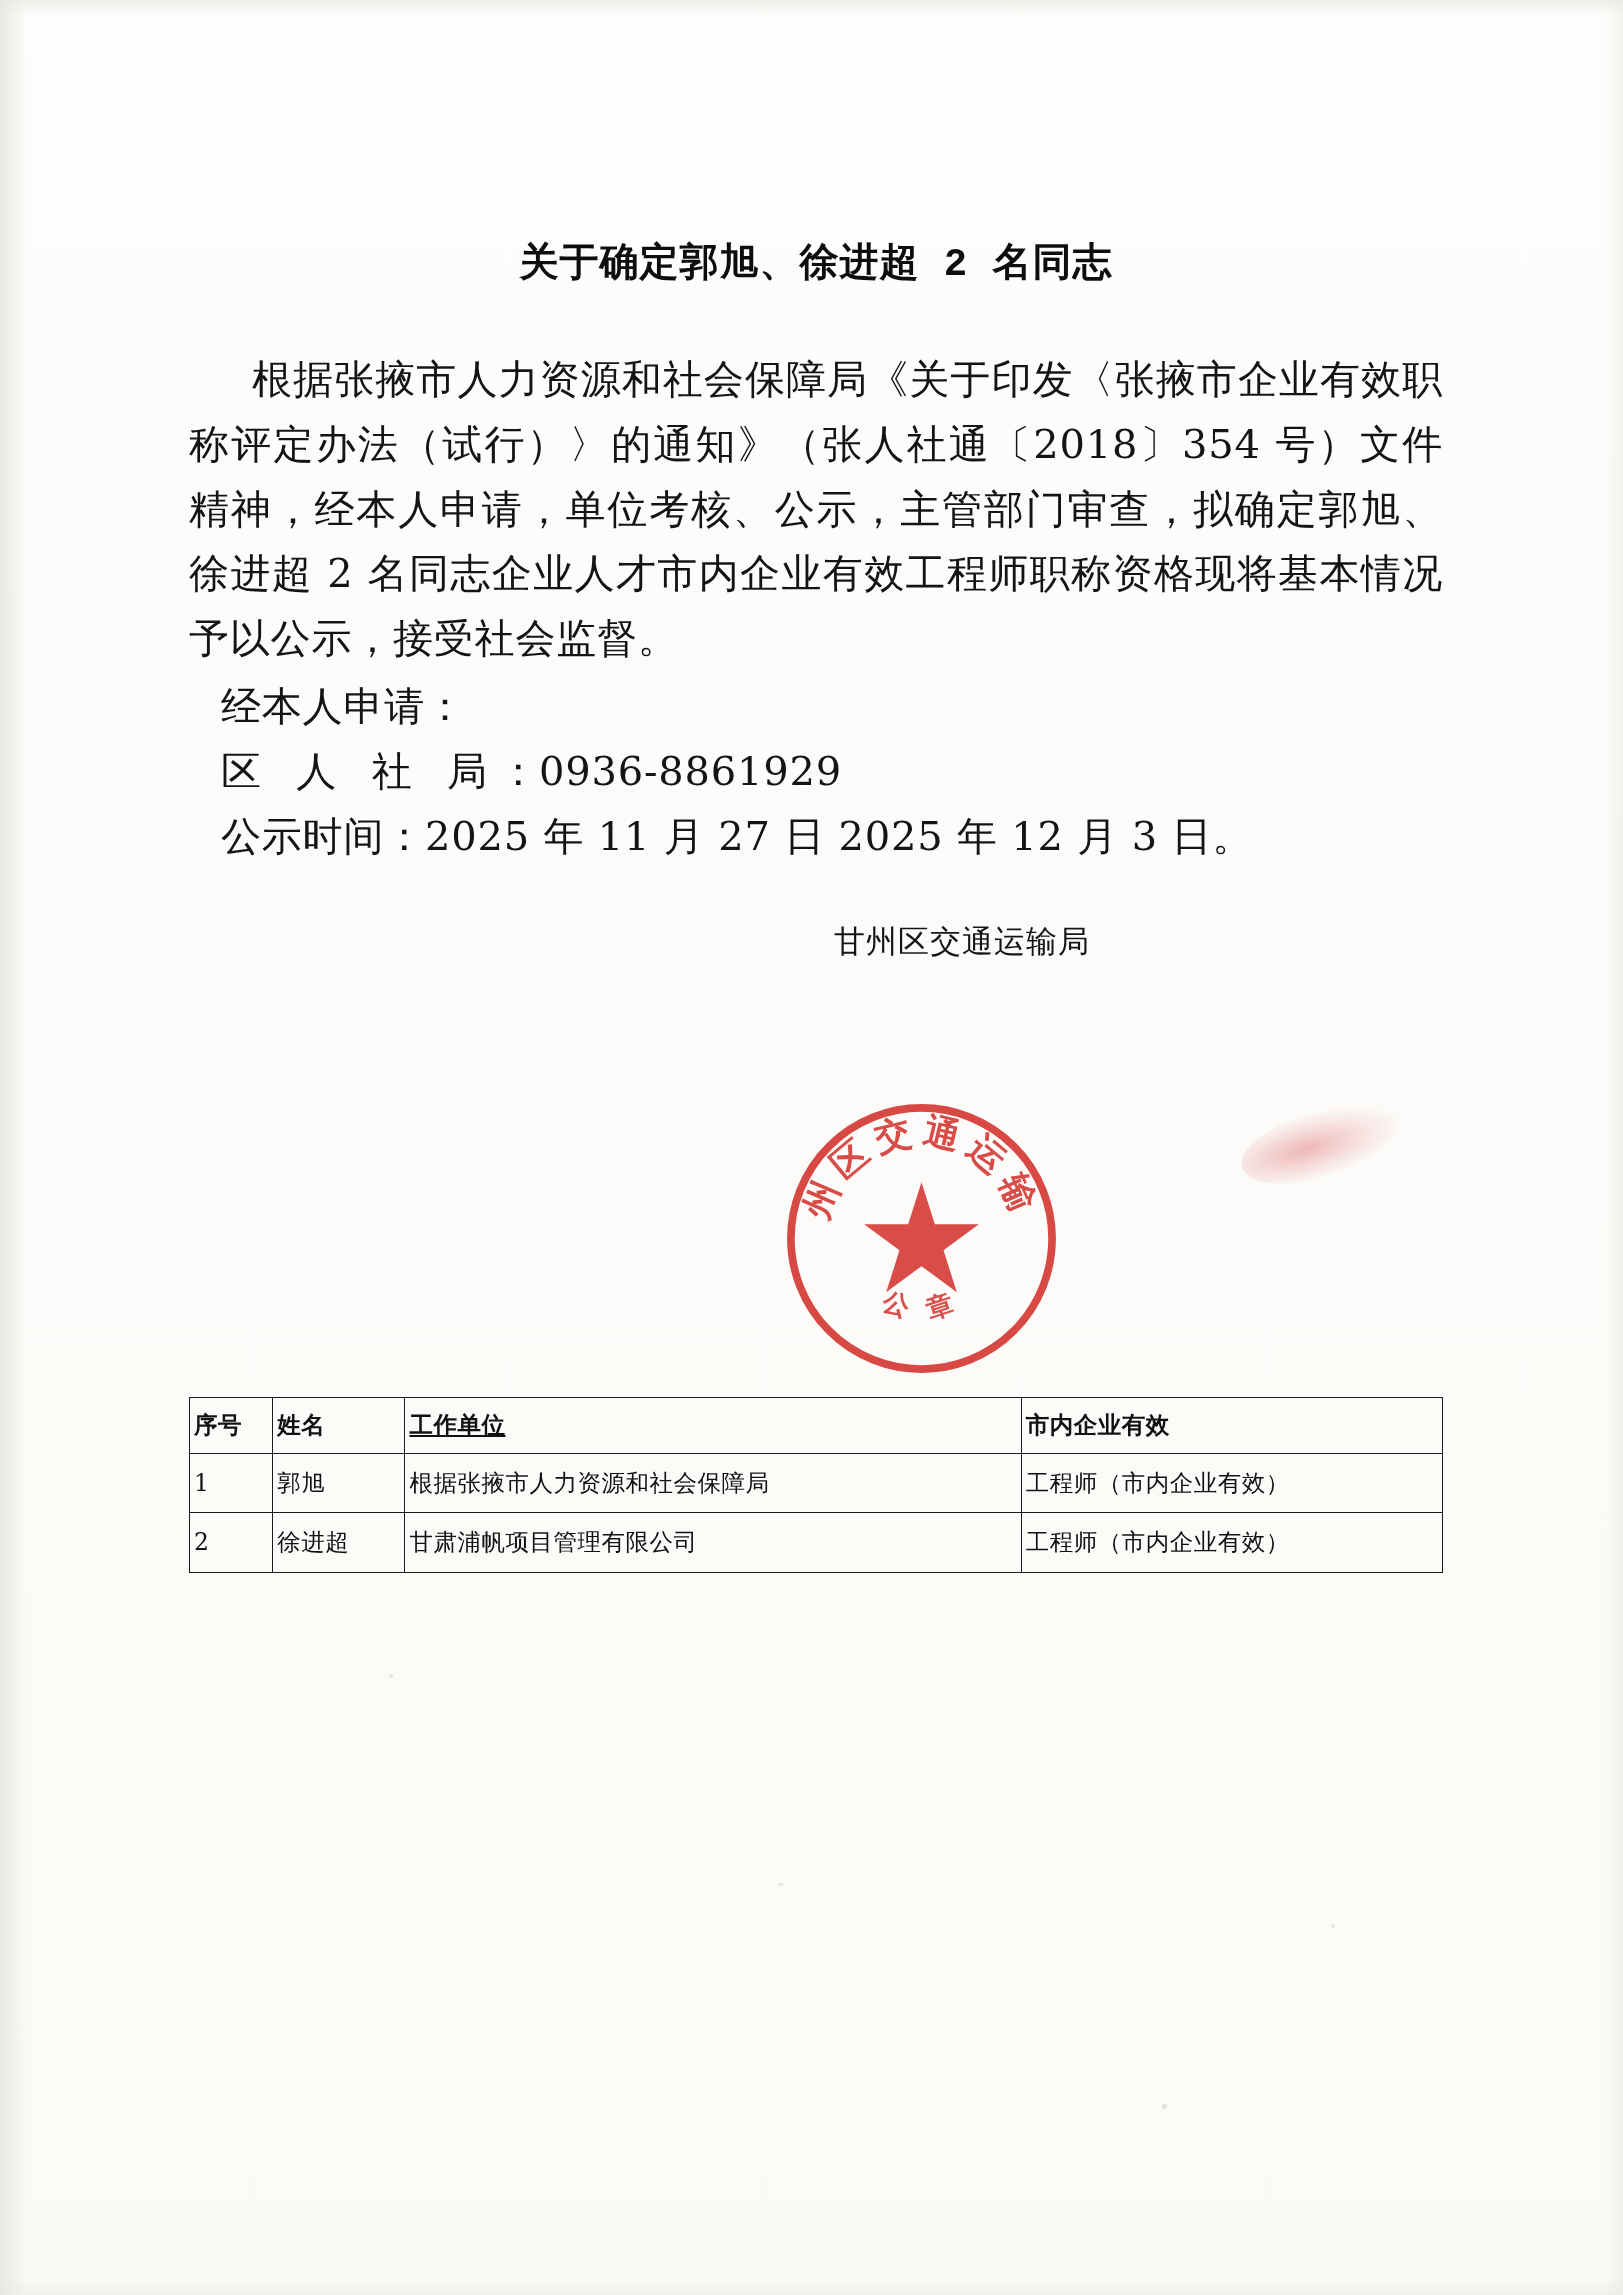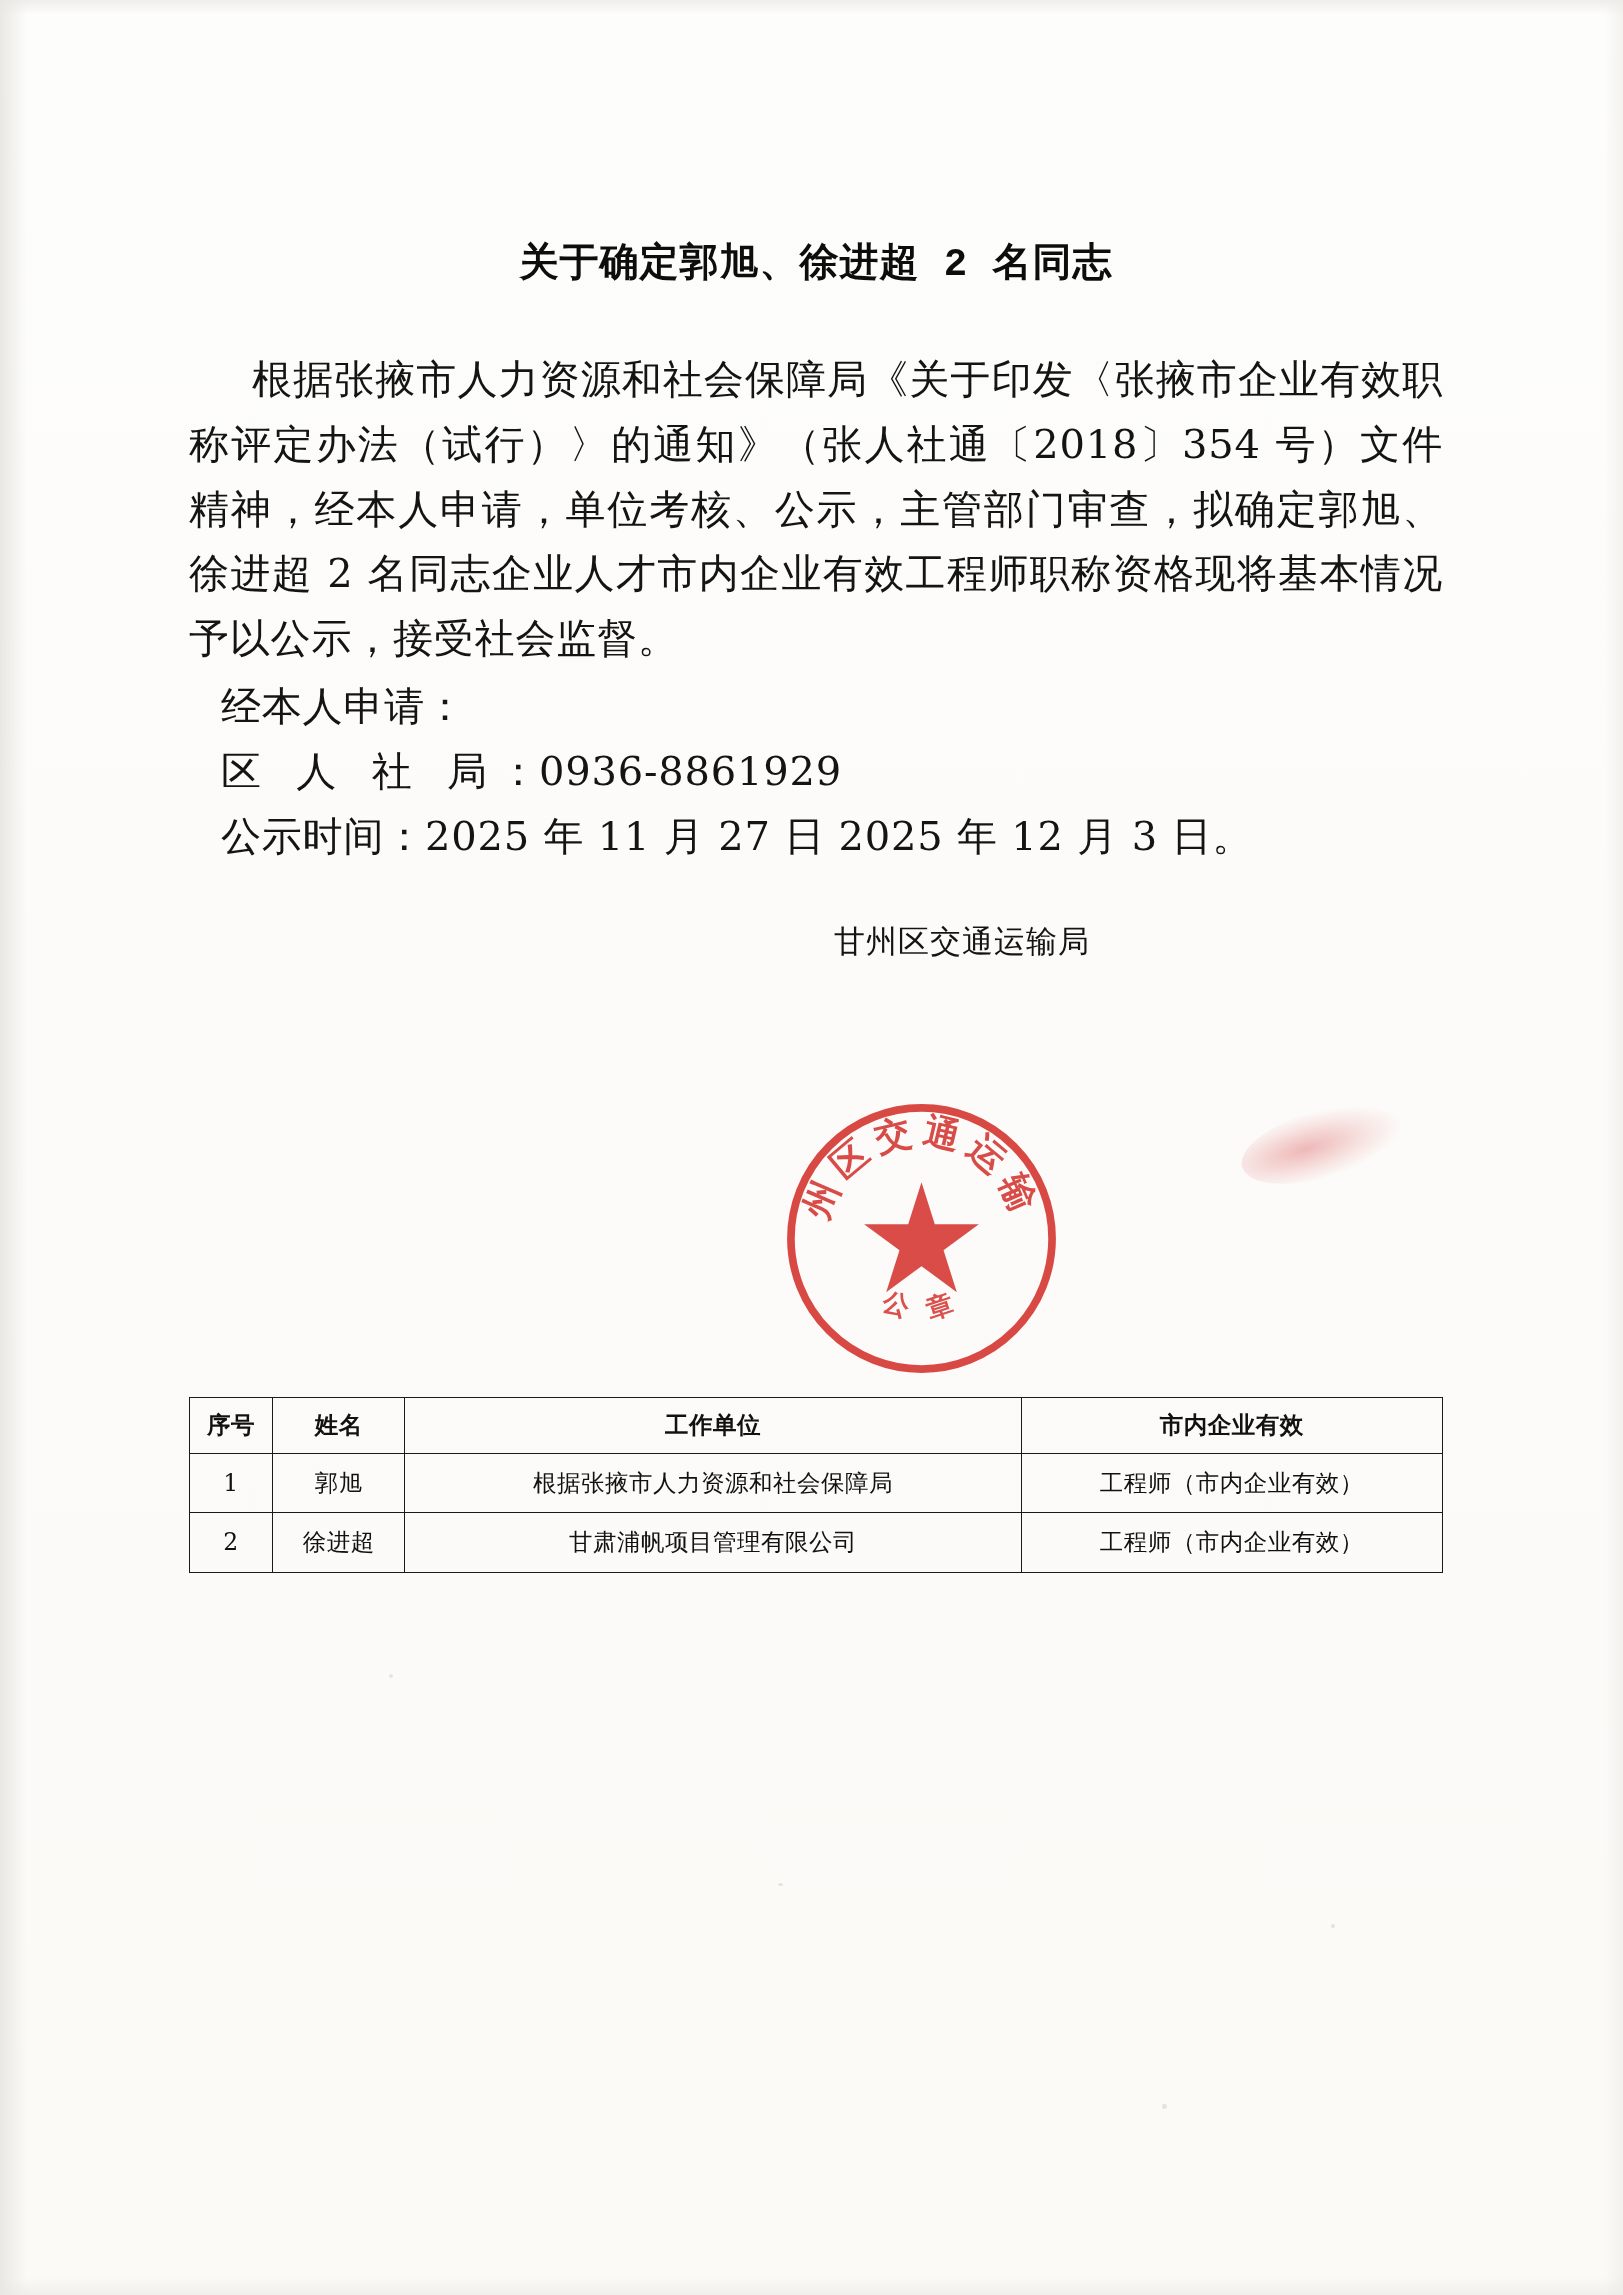--- a/index.html
+++ b/index.html
@@ -143,33 +143,33 @@
   }
   table.info-table {
     width: 100%;
     border-collapse: collapse;
     font-size: 23.5px;
     color: #111;
   }
   table.info-table th,
   table.info-table td {
     border: 1.5px solid #1a1a1a;
-    text-align: center;
+    text-align: left;
     vertical-align: middle;
     padding: 13.3px 4.1px;
     letter-spacing: 0.5px;
     font-weight: normal;
   }
   table.info-table thead th {
     font-weight: bold;
     padding: 11.3px 4.1px;
   }
   .col-no { width: 74px; }
   .col-name { width: 123px; }
-  .col-org { width: 607px; }
+  .col-org { width: 607px; text-decoration: underline; }
   .col-title { width: auto; }
 
   
   .speck {
     position: absolute;
     background: #cfcdc8;
     border-radius: 50%;
     opacity: .5;
   }
 </style>

